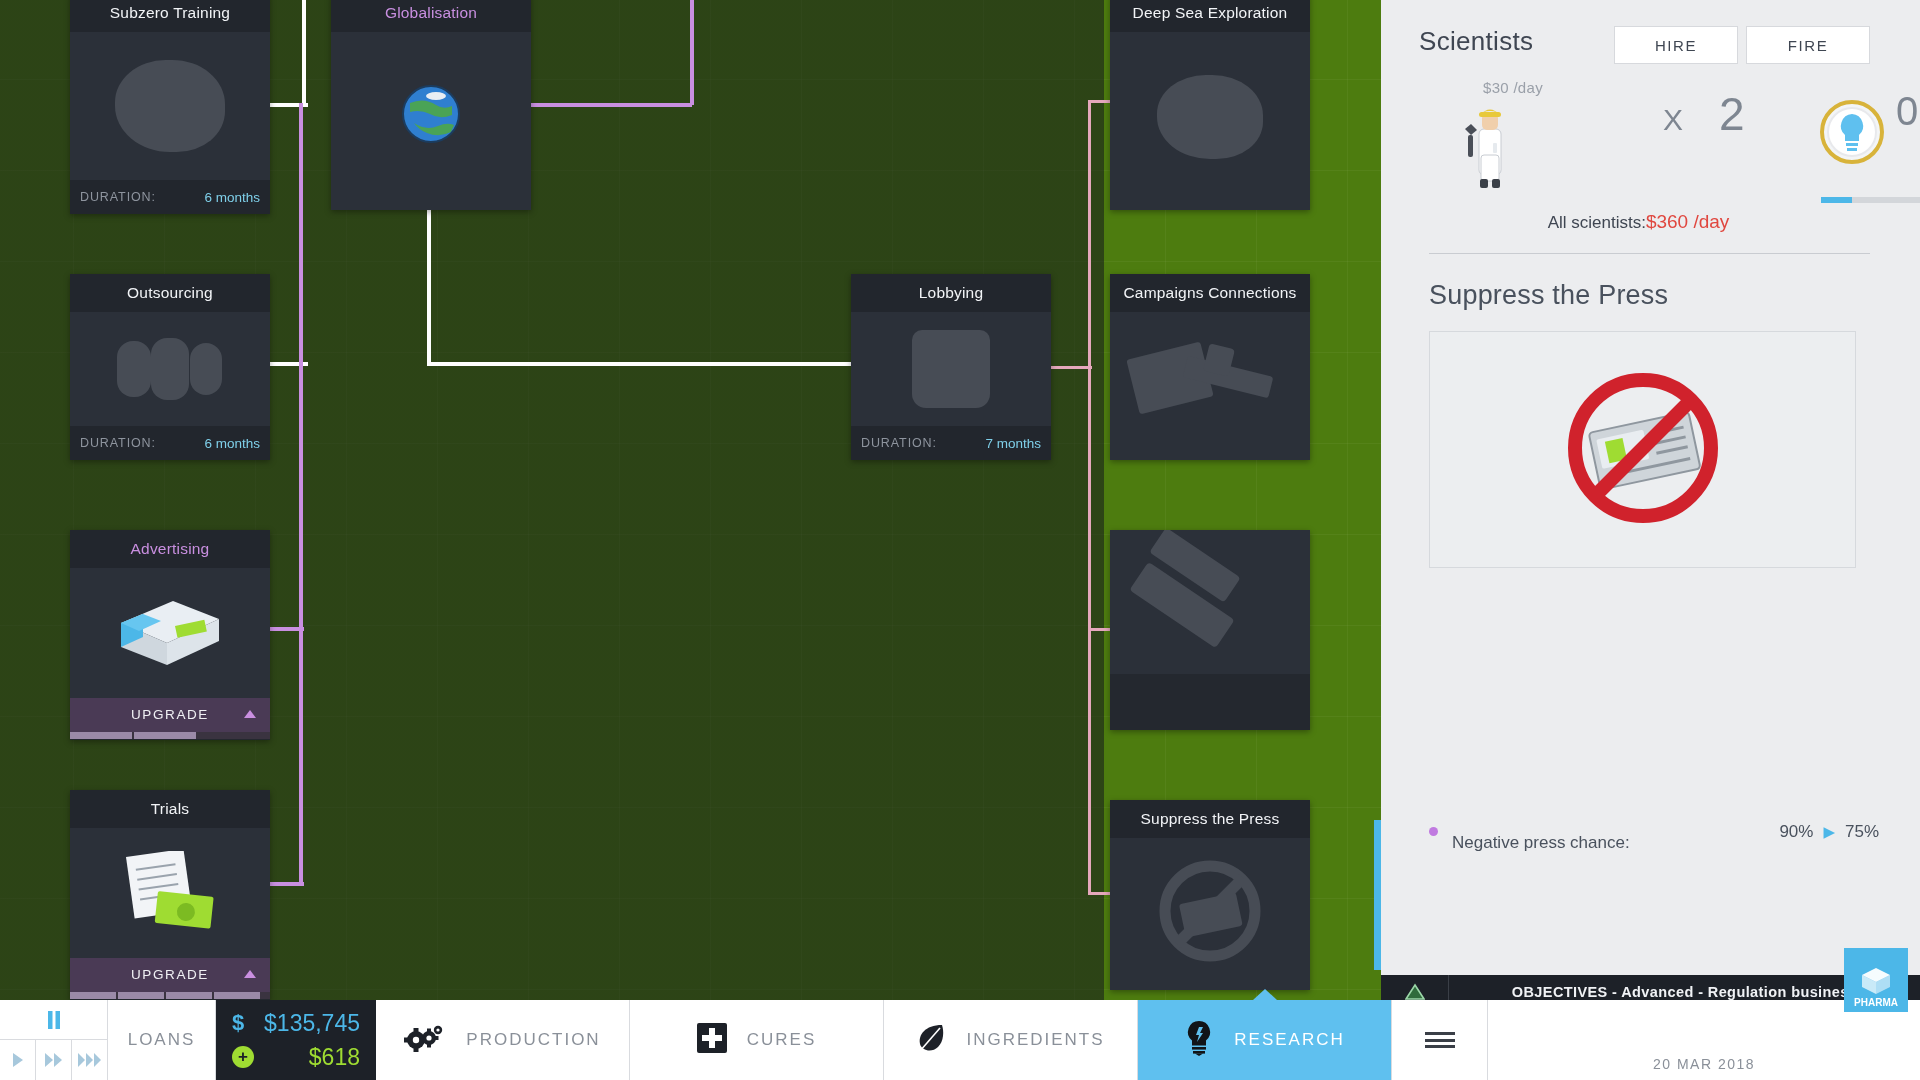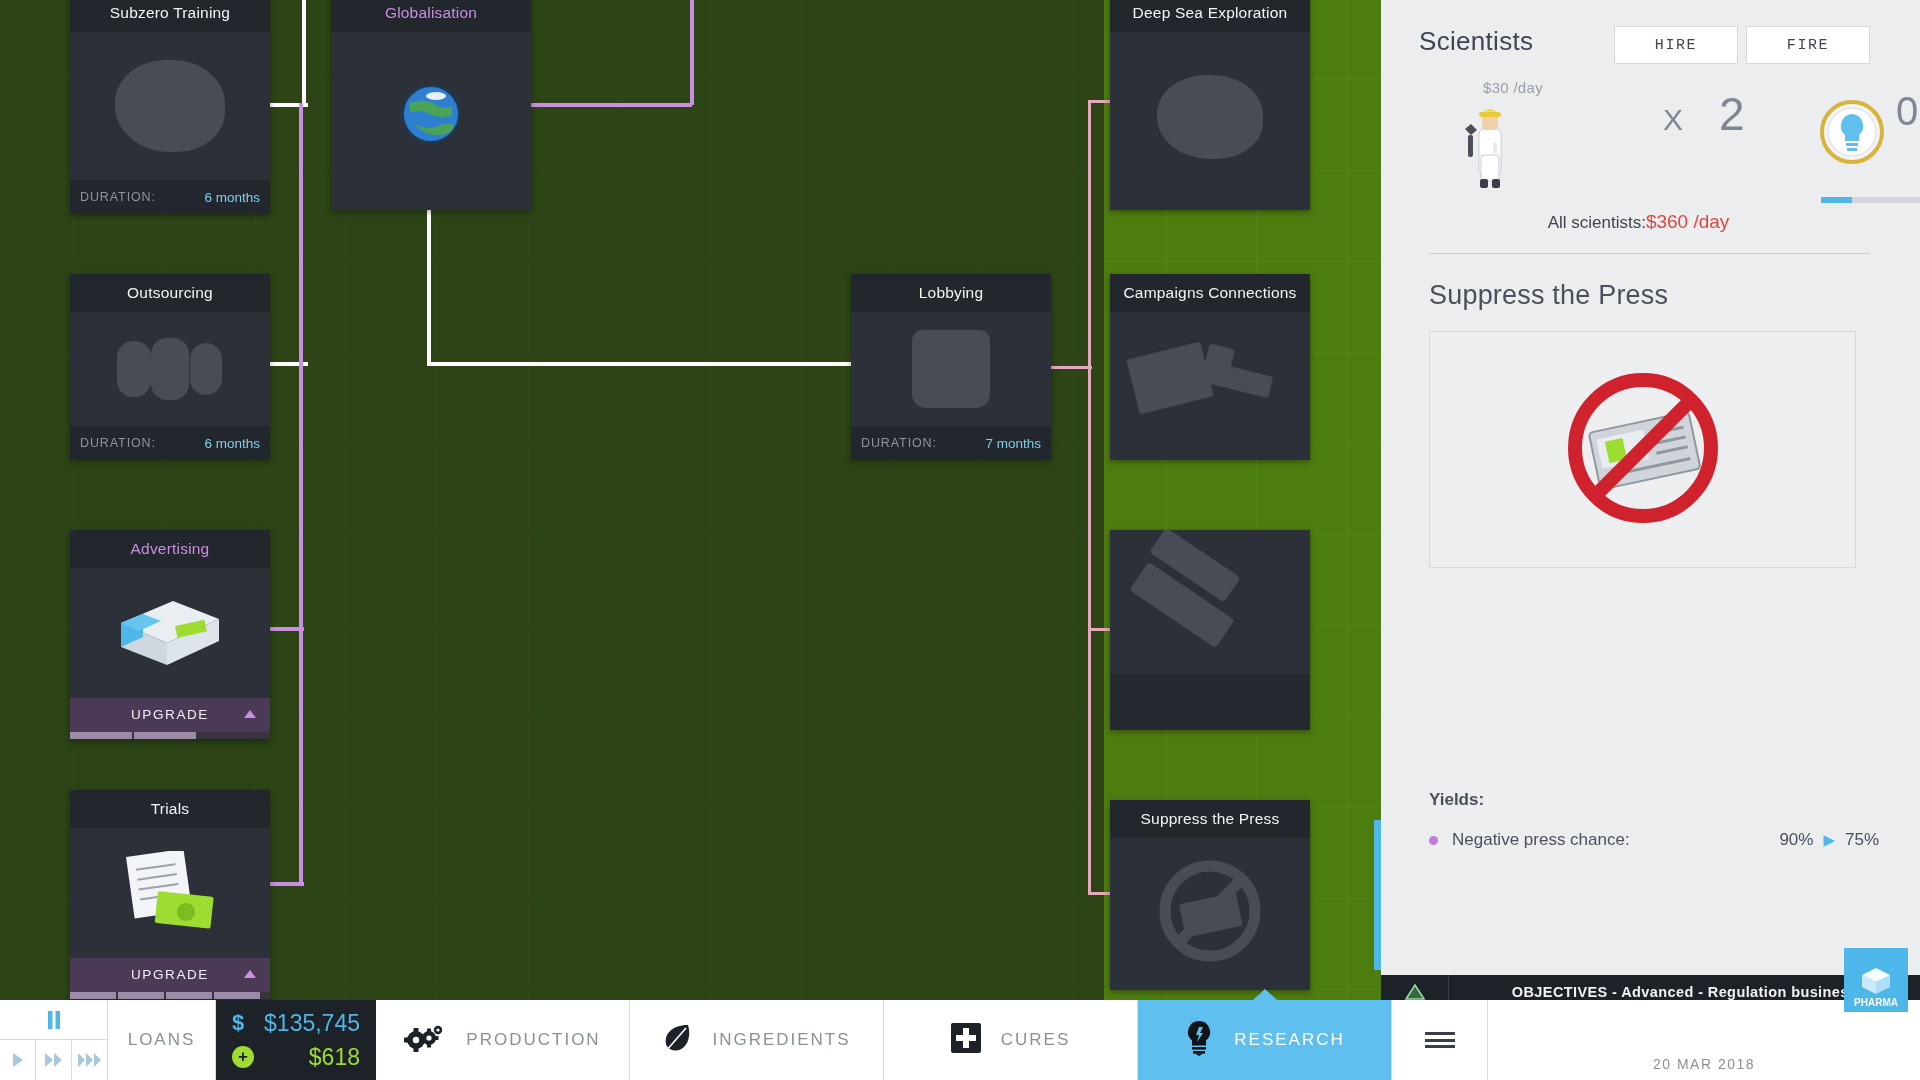--- a/index.html
+++ b/index.html
@@ -110,21 +110,20 @@
   #panel h1 {
     font-size: 26px; font-weight: normal; color: #3f4652;
     letter-spacing: .3px;
   }
   .hf-row { position: absolute; right: 50px; top: 26px; display: flex; gap: 8px; }
   .hf-btn {
     width: 124px; height: 38px; line-height: 38px;
     background: #fff; border: 1px solid #d7d9dd;
     text-align: center; font-size: 15px; color: #3f4652;
     letter-spacing: 1.6px;
-    font-family: Liberation Mono, monospace;
   }
 
   .sci-row { position: relative; height: 120px; margin-top: 16px; }
   .per-day {
     position: absolute; left: 64px; top: 6px;
     font-size: 15px; color: #9aa0a9; letter-spacing: .3px;
   }
   .sci-mult {
     position: absolute; left: 244px; top: 30px;
     font-size: 30px; color: #7e8691; font-weight: 300;
@@ -167,21 +166,21 @@
   #yields { position: absolute; left: 48px; top: 790px; width: 450px; }
   #yields .head { font-size: 17px; font-weight: bold; color: #49515d; }
   .yield-row {
     display: flex; align-items: center; margin-top: 20px;
     font-size: 17px; color: #49515d;
   }
   .yield-row .dot {
     width: 9px; height: 9px; border-radius: 50%;
     background: #c07ae0; margin-right: 14px;
   }
-  .yield-row .name { flex: 1; }
+  .yield-row .name { flex: 1; margin-top: 23px; }
   .yield-row .from { color: #49515d; }
   .yield-row .arrow {
     color: #4cb7e8; margin: 0 10px; font-size: 15px;
   }
   .yield-row .to { color: #49515d; }
 
   
   #objectives {
     position: absolute; left: 1381px; top: 975px;
     width: 539px; height: 33px;
@@ -526,21 +525,20 @@
           </g>
           <rect x="52" y="74" width="18" height="22" fill="#9fdc32"></rect>
         </g>
         <circle cx="88" cy="88" r="68" fill="none" stroke="#d0222c" stroke-width="14"></circle>
         <line x1="40" y1="136" x2="136" y2="40" stroke="#d0222c" stroke-width="14"></line>
       </svg>
       </span>
     </div>
 
     <div id="yields">
-      <div class="head">Yields:</div>
       <div class="yield-row">
         <span class="dot"></span>
         <span class="name">Negative press chance:</span>
         <span class="from">90%</span>
         <span class="arrow">▶</span>
         <span class="to">75%</span>
       </div>
     </div>
   </div>
 
@@ -620,37 +618,37 @@
             </g>
           <circle cx="34" cy="7" r="4.2" fill="#1d2128"></circle>
             <circle cx="34" cy="7" r="1.6" fill="#fff"></circle>
         </svg>
       </span>
       <span>PRODUCTION</span>
     </div>
 
     <div class="nav-item" style="width:254px;">
       <span>
-        <svg width="30" height="32" viewBox="0 0 30 32">
-          <path d="M26 3 C9 3 2 13 4 22 C6 29 16 31 22 25 C28 19 28 9 26 3z" fill="#1d2128"></path>
-          <line x1="4" y1="29" x2="24" y2="6" stroke="#fff" stroke-width="1.6"></line>
-        </svg>
-      </span>
-      <span>INGREDIENTS</span>
-    </div>
-
-    <div class="nav-item" style="width:254px;">
-      <span>
         <svg width="30" height="30" viewBox="0 0 30 30">
           <rect x="0" y="0" width="30" height="30" rx="2" fill="#1d2128"></rect>
           <rect x="12" y="5" width="6" height="20" fill="#fff"></rect>
           <rect x="5" y="12" width="20" height="6" fill="#fff"></rect>
         </svg>
       </span>
       <span>CURES</span>
+    </div>
+
+    <div class="nav-item" style="width:254px;">
+      <span>
+        <svg width="30" height="32" viewBox="0 0 30 32">
+          <path d="M26 3 C9 3 2 13 4 22 C6 29 16 31 22 25 C28 19 28 9 26 3z" fill="#1d2128"></path>
+          <line x1="4" y1="29" x2="24" y2="6" stroke="#fff" stroke-width="1.6"></line>
+        </svg>
+      </span>
+      <span>INGREDIENTS</span>
     </div>
 
     <div class="nav-item active" style="width:254px;">
       <i class="notch"></i>
       <span>
         <svg width="30" height="36" viewBox="0 0 30 36">
           <path d="M15 1 a11 11 0 0 1 7 19.5 l0 5 -14 0 0 -5 A11 11 0 0 1 15 1z" fill="#111418"></path>
           <rect x="8" y="27" width="14" height="2.6" fill="#111418"></rect>
           <rect x="9" y="31" width="12" height="2.6" fill="#111418"></rect>
           <path d="M11 33.5 l8 0 -4 2.5z" fill="#111418"></path>

